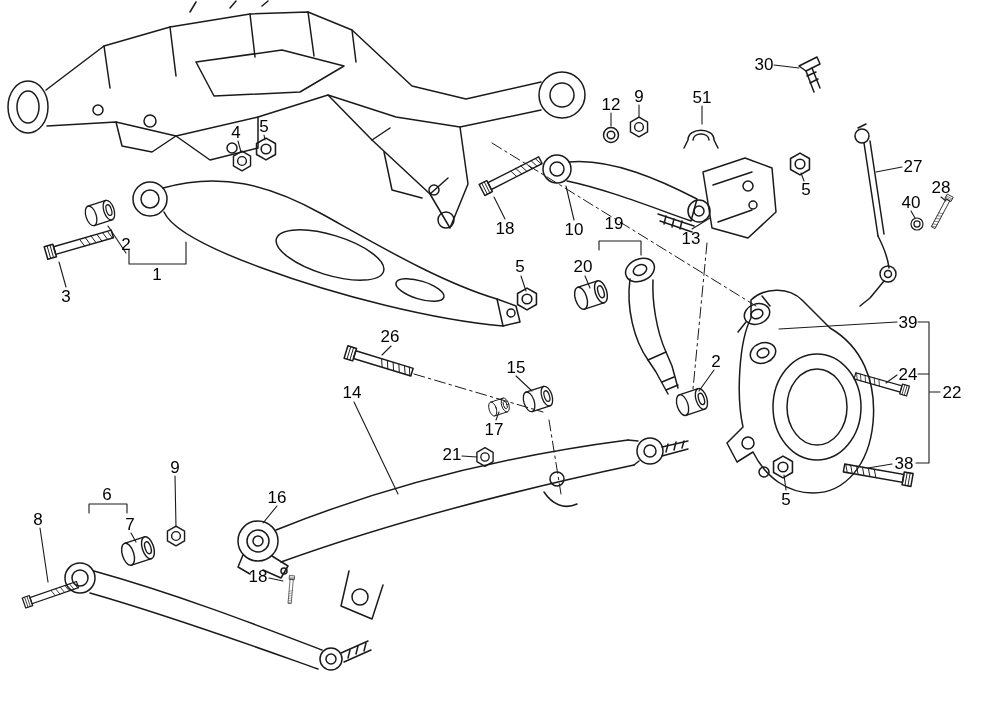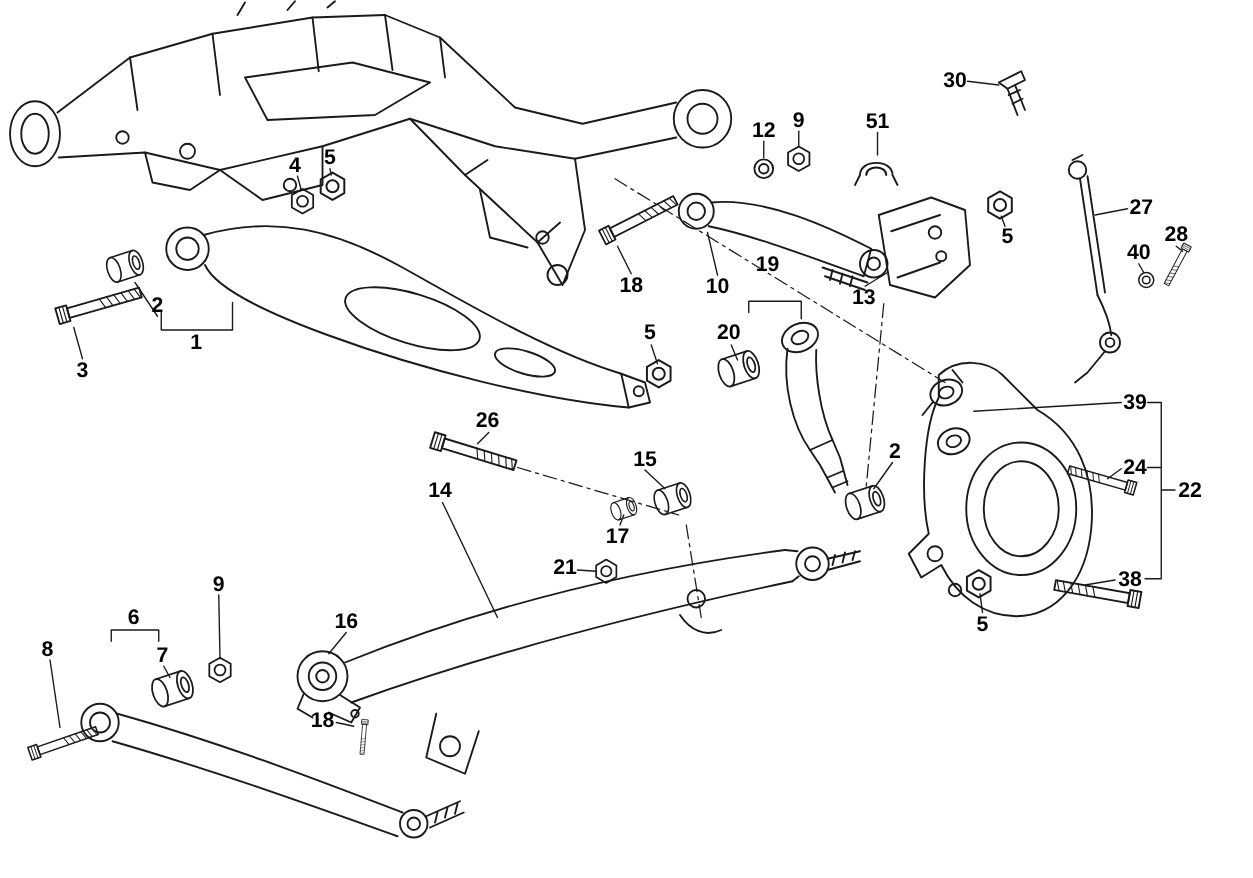--- a/index.html
+++ b/index.html
@@ -7,21 +7,21 @@
   body {
     width:1002px; height:702px;
     font-family:"Liberation Sans", sans-serif;
     position:relative; overflow:hidden;
   }
   .stage { position:relative; width:1002px; height:702px; background:#ffffff; }
   .stage svg { position:absolute; left:0; top:0; }
   .part-label {
     position:absolute;
     transform:translate(-50%,-50%);
-    font-size:17px; font-weight:700; color:#000;
+    font-size:17px; font-weight:400; color:#000;
     line-height:1; white-space:nowrap;
     cursor:default;
   }
   .id-box {
     position:absolute; left:851px; top:651px;
     width:106px; height:29px;
     border:1px solid #8a8a8a;
     display:flex; align-items:center; justify-content:center;
     font-size:13px; color:#1a1a1a; letter-spacing:1px;
   }
@@ -269,21 +269,21 @@
   <div class="part-label" style="left:639px;top:96px">9</div>
   <div class="part-label" style="left:702px;top:97px">51</div>
   <div class="part-label" style="left:236px;top:132px">4</div>
   <div class="part-label" style="left:264px;top:126px">5</div>
   <div class="part-label" style="left:913px;top:166px">27</div>
   <div class="part-label" style="left:941px;top:187px">28</div>
   <div class="part-label" style="left:911px;top:202px">40</div>
   <div class="part-label" style="left:806px;top:189px">5</div>
   <div class="part-label" style="left:505px;top:228px">18</div>
   <div class="part-label" style="left:574px;top:229px">10</div>
-  <div class="part-label" style="left:614px;top:211px">19</div>
+  <div class="part-label" style="left:614px;top:223px">19</div>
   <div class="part-label" style="left:691px;top:238px">13</div>
   <div class="part-label" style="left:126px;top:244px">2</div>
   <div class="part-label" style="left:157px;top:274px">1</div>
   <div class="part-label" style="left:66px;top:296px">3</div>
   <div class="part-label" style="left:520px;top:266px">5</div>
   <div class="part-label" style="left:583px;top:266px">20</div>
   <div class="part-label" style="left:390px;top:336px">26</div>
   <div class="part-label" style="left:908px;top:322px">39</div>
   <div class="part-label" style="left:908px;top:374px">24</div>
   <div class="part-label" style="left:952px;top:392px">22</div>

